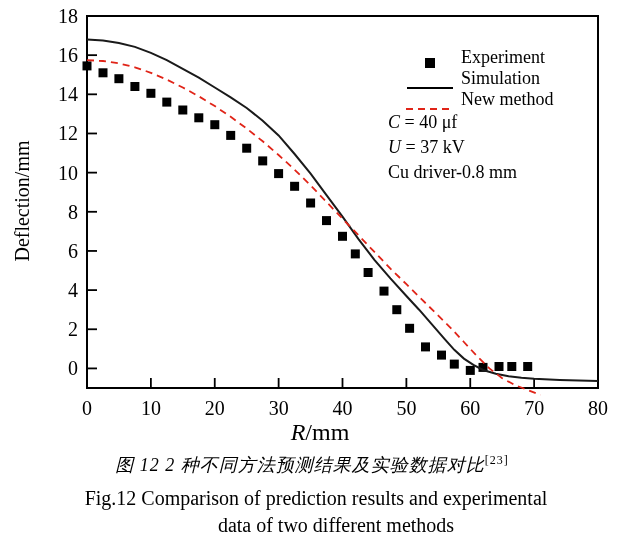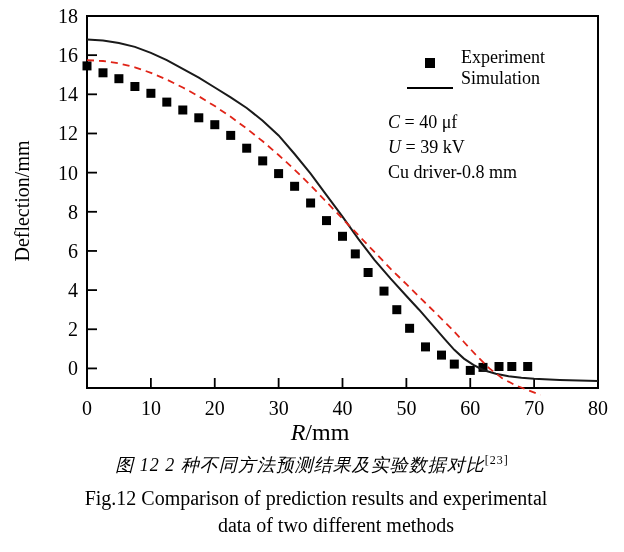--- a/index.html
+++ b/index.html
@@ -118,25 +118,31 @@
           <span class="lsq"></span>
         </span>
       <span class="llabel">Experiment</span>
     </div>
     <div class="lrow">
       <span class="lswatch">
           <span class="lln"></span>
         </span>
       <span class="llabel">Simulation</span>
     </div>
+    <div class="lrow">
+      <span class="lswatch">
+          <span class="ldash"></span>
+        </span>
+      <span class="llabel">New method</span>
+    </div>
   </div>
 
   <div class="annot">
     <div><i>C</i><span> = 40 μf</span></div>
-    <div><i>U</i><span> = 39 kV</span></div>
+    <div><i>U</i><span> = 37 kV</span></div>
     <div><i></i><span>Cu driver-0.8 mm</span></div>
   </div>
 
   <div class="cap-zh"><span>图 12  2 种不同方法预测结果及实验数据对比</span><sup>[23]</sup></div>
   <div class="cap-en1">Fig.12 Comparison of prediction results and experimental</div>
   <div class="cap-en2">data of two different methods</div>
 
 </div>
 
 </body></html>

